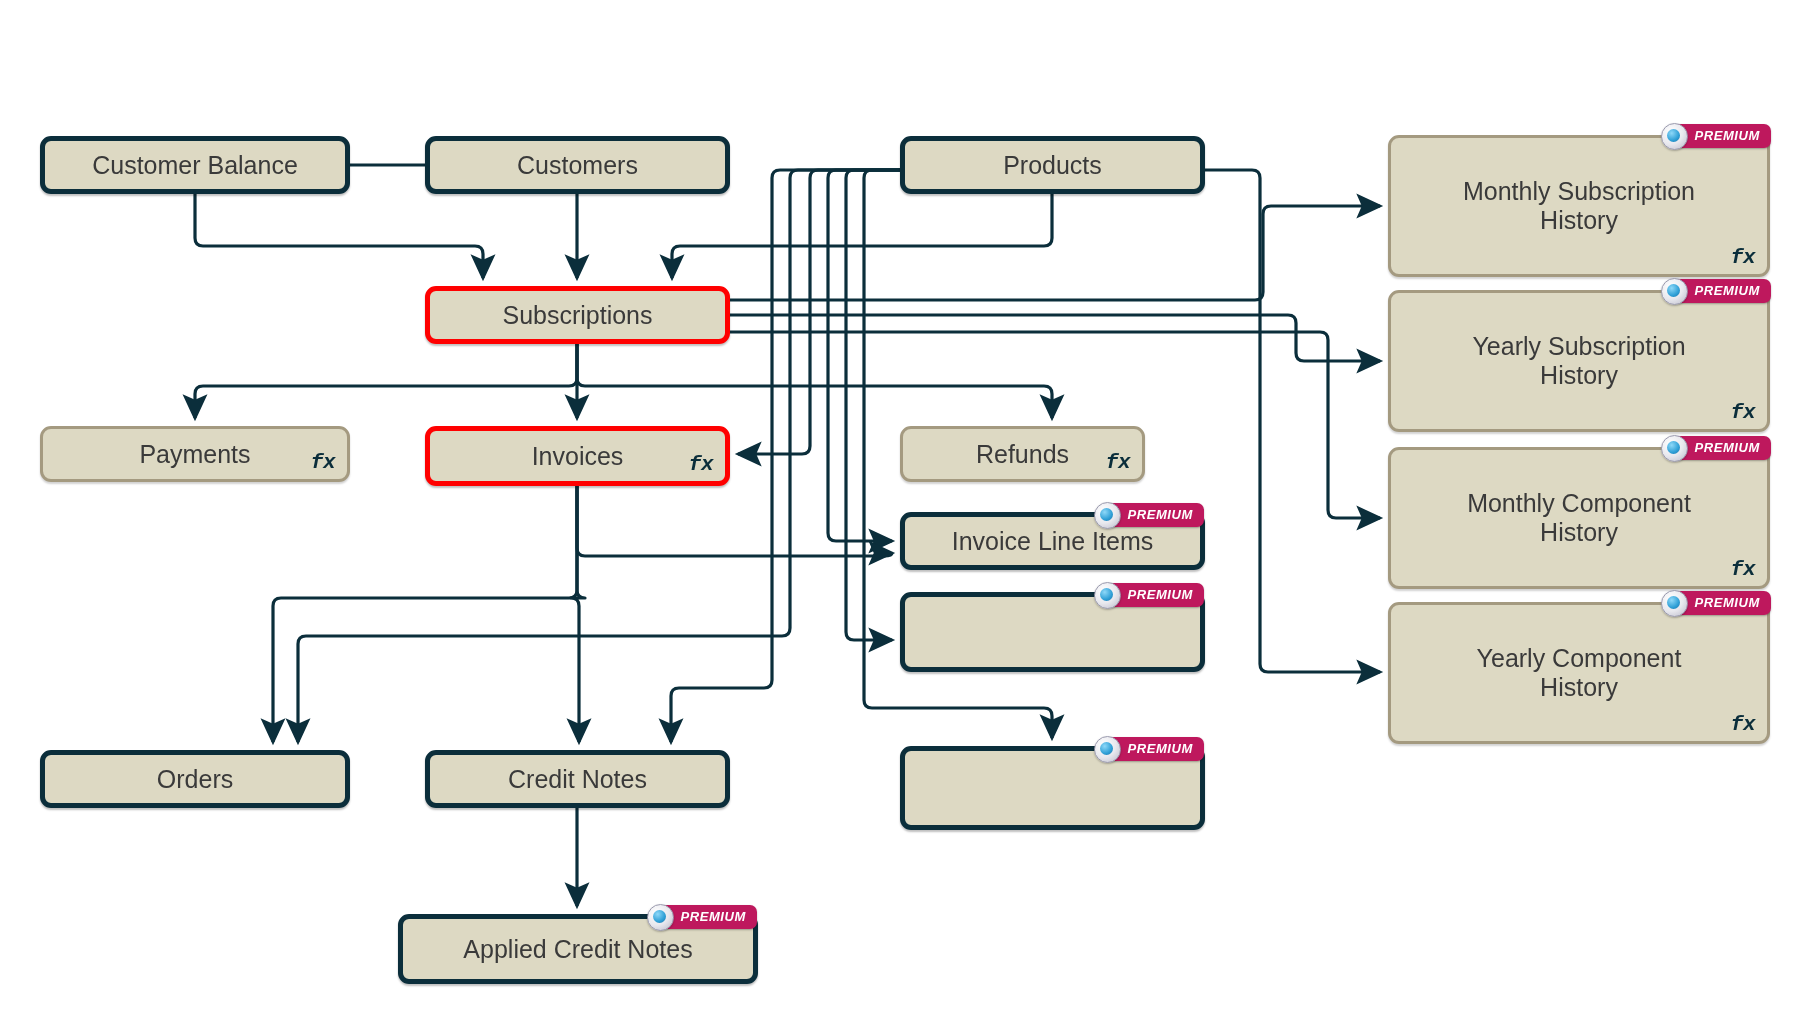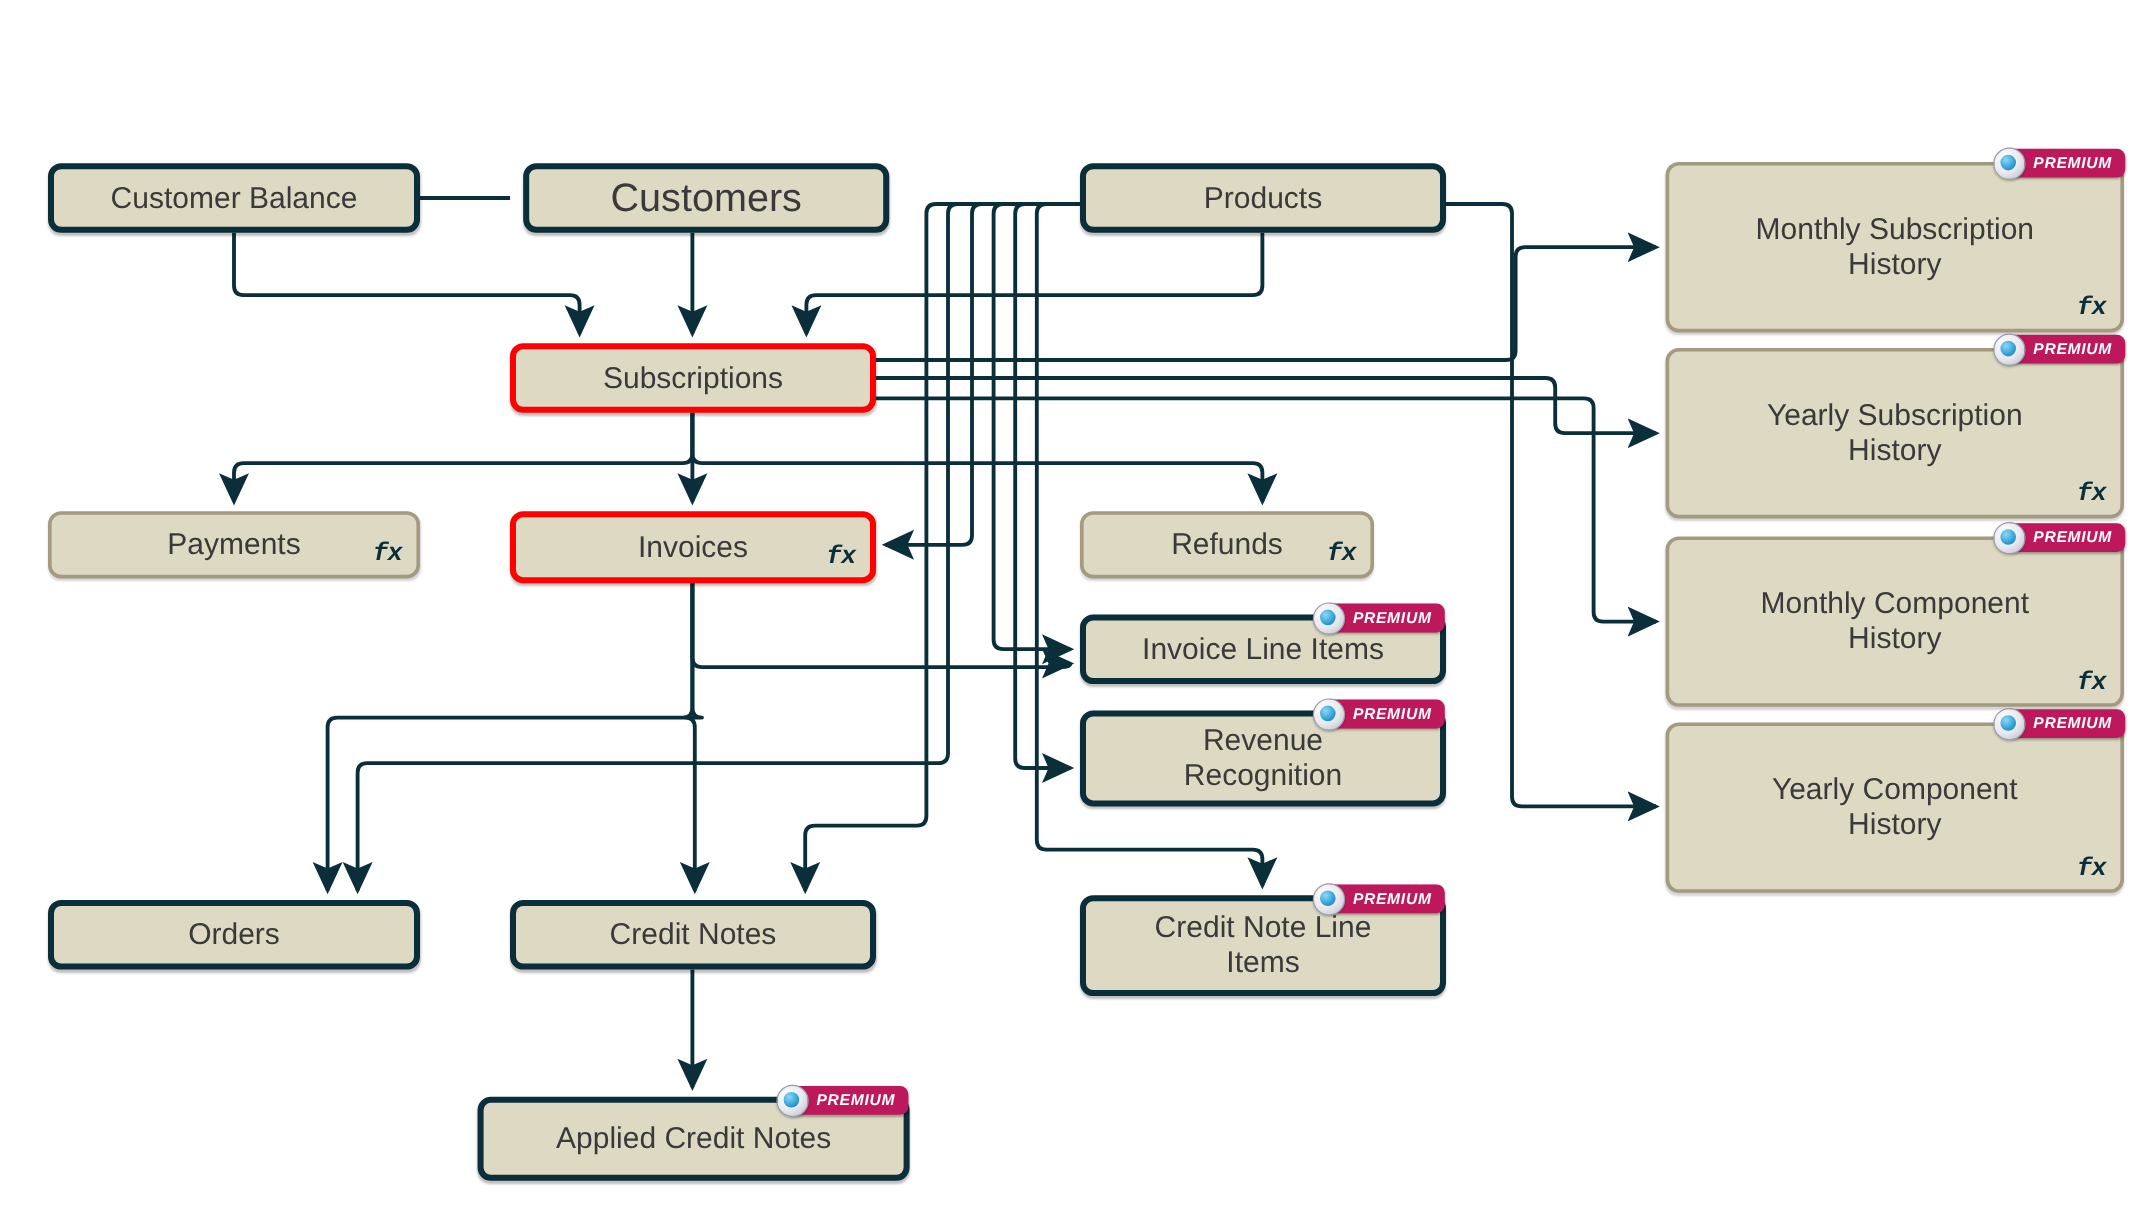--- a/index.html
+++ b/index.html
@@ -184,21 +184,21 @@
       <path d="M577,808 L577,906" marker-end="url(#ah)"></path>
 
     </g>
   </svg>
 
 
   <div id="nodes">
       <div class="node bd-dark" style="left: 40px; top: 136px; width: 310px; height: 58px; font-size: 25px;">
         <div class="node-label">Customer Balance</div>
       </div>
-      <div class="node bd-dark" style="left: 425px; top: 136px; width: 305px; height: 58px; font-size: 33px; margin-left: 11px;">
+      <div class="node bd-dark" style="left: 425px; top: 136px; width: 305px; height: 58px; font-size: 25px;">
         <div class="node-label">Customers</div>
       </div>
       <div class="node bd-dark" style="left: 900px; top: 136px; width: 305px; height: 58px; font-size: 25px;">
         <div class="node-label">Products</div>
       </div>
       <div class="node bd-red" style="left: 425px; top: 286px; width: 305px; height: 58px; font-size: 25px;">
         <div class="node-label">Subscriptions</div>
       </div>
       <div class="node bd-tan" style="left: 40px; top: 426px; width: 310px; height: 56px; font-size: 25px;">
         <div class="node-label">Payments</div>
@@ -213,30 +213,26 @@
         <div class="fx">fx</div>
       </div>
       <div class="node bd-dark" style="left: 900px; top: 512px; width: 305px; height: 58px; font-size: 25px;">
         <div class="node-label">Invoice Line Items</div>
         <div class="premium">
           <div class="premium-orb"></div>
           <div class="premium-pill">PREMIUM</div>
         </div>
       </div>
       <div class="node bd-dark" style="left: 900px; top: 592px; width: 305px; height: 80px; font-size: 25px;">
-        <div class="node-label">Revenue
-Recognition</div>
         <div class="premium">
           <div class="premium-orb"></div>
           <div class="premium-pill">PREMIUM</div>
         </div>
       </div>
       <div class="node bd-dark" style="left: 900px; top: 746px; width: 305px; height: 84px; font-size: 25px;">
-        <div class="node-label">Credit Note Line
-Items</div>
         <div class="premium">
           <div class="premium-orb"></div>
           <div class="premium-pill">PREMIUM</div>
         </div>
       </div>
       <div class="node bd-dark" style="left: 40px; top: 750px; width: 310px; height: 58px; font-size: 25px;">
         <div class="node-label">Orders</div>
       </div>
       <div class="node bd-dark" style="left: 425px; top: 750px; width: 305px; height: 58px; font-size: 25px;">
         <div class="node-label">Credit Notes</div>

